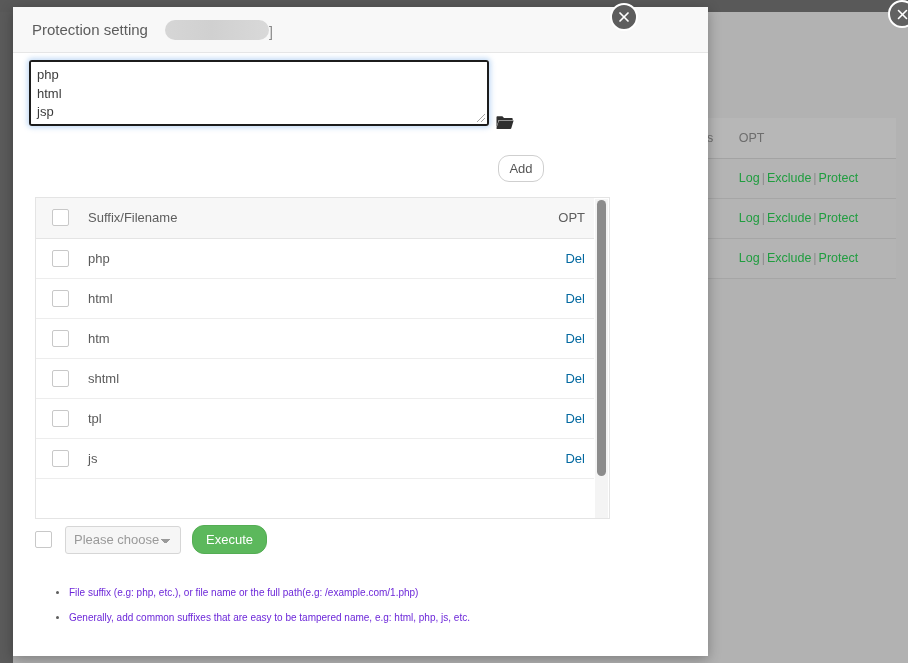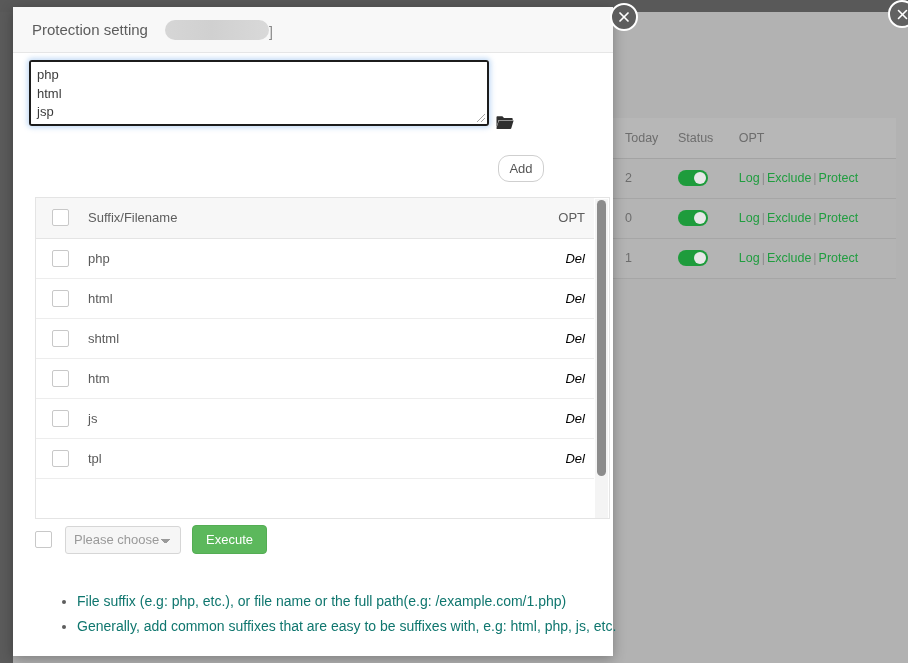--- a/index.html
+++ b/index.html
@@ -95,21 +95,21 @@
     color: #6e6e6e;
     white-space: nowrap;
   }
   .bg-note-1 { top: 331px; }
   .bg-note-2 { top: 359px; }
 
   
   .modal {
     position: absolute;
     left: 13px; top: 7px;
-    width: 600px; height: 649px;
+    width: 695px; height: 649px;
     background: #ffffff;
     box-shadow: 0 3px 12px rgba(0,0,0,0.30);
   }
   .modal-header {
     height: 46px;
     background: #f8f8f8;
     border-bottom: 1px solid #e6e6e6;
     display: flex;
     align-items: center;
     padding-left: 19px;
@@ -228,21 +228,21 @@
     font-weight: normal;
     text-align: left;
   }
   .list-table thead tr { background: #f7f7f7; }
   .list-table thead th { border-bottom: 1px solid #e4e4e4; color: #5e5e5e; }
   .list-table tbody tr { background: #ffffff; }
   .list-table tbody td { border-bottom: 1px solid #ededed; color: #5a5a5a; }
   .c-check { width: 52px; padding-left: 16px !important; }
   .c-name  { width: 430px; }
   .c-opt   { width: 76px; text-align: right !important; padding-right: 9px !important; }
-  .del-link { color: #000000; cursor: pointer; font-style: italic; }
+  .del-link { color: #0369a1; cursor: pointer; }
   .opt-head { color: #5e5e5e; }
 
   .cb {
     display: inline-block;
     width: 17px; height: 17px;
     border: 1px solid #c8c8c8;
     border-radius: 2px;
     background: #fff;
     vertical-align: middle;
     cursor: pointer;
@@ -292,36 +292,36 @@
       calc(100% - 10px) 12px;
     background-size: 5px 5px, 5px 5px;
     background-repeat: no-repeat;
   }
   .execute-btn {
     margin-left: 11px;
     height: 29px;
     padding: 0 13px;
     background: #5cb85c;
     border: 1px solid #54ad54;
-    border-radius: 4px;
+    border-radius: 12px;
     color: #ffffff;
     font-family: "Liberation Sans", sans-serif;
     font-size: 13px;
     cursor: pointer;
   }
 
   
   .notes {
     position: absolute;
     left: 30px; top: 520px;
     width: 560px;
-    margin: 16px;
+    margin: 8px;
     padding-left: 18px;
-    color: #0f766e;
-    font-size: 14px;
+    color: #6d28d9;
+    font-size: 10px;
     line-height: 24px;
   }
   .notes li { margin: 0 0 1px 0; }
   .notes li::marker { color: #5d5d5d; }
 </style>
 </head>
 <body>
 
 <div id="root">
 
@@ -431,54 +431,54 @@
               <td class="c-name">php</td>
               <td class="c-opt"><span class="del-link">Del</span></td>
             </tr>
             <tr>
               <td class="c-check"><span class="cb"></span></td>
               <td class="c-name">html</td>
               <td class="c-opt"><span class="del-link">Del</span></td>
             </tr>
             <tr>
               <td class="c-check"><span class="cb"></span></td>
+              <td class="c-name">htm</td>
+              <td class="c-opt"><span class="del-link">Del</span></td>
+            </tr>
+            <tr>
+              <td class="c-check"><span class="cb"></span></td>
               <td class="c-name">shtml</td>
               <td class="c-opt"><span class="del-link">Del</span></td>
             </tr>
             <tr>
               <td class="c-check"><span class="cb"></span></td>
-              <td class="c-name">htm</td>
+              <td class="c-name">tpl</td>
               <td class="c-opt"><span class="del-link">Del</span></td>
             </tr>
             <tr>
               <td class="c-check"><span class="cb"></span></td>
               <td class="c-name">js</td>
-              <td class="c-opt"><span class="del-link">Del</span></td>
-            </tr>
-            <tr>
-              <td class="c-check"><span class="cb"></span></td>
-              <td class="c-name">tpl</td>
               <td class="c-opt"><span class="del-link">Del</span></td>
             </tr>
           </tbody>
         </table>
 
         <div class="list-scrollbar">
           <div class="thumb"></div>
         </div>
       </div>
 
       <div class="action-row">
         <span class="cb"></span>
         <select class="choose-select">
           <option>Please choose</option>
         </select>
         <button class="execute-btn">Execute</button>
       </div>
 
       <ul class="notes">
         <li>File suffix (e.g: php, etc.), or file name or the full path(e.g: /example.com/1.php)</li>
-        <li>Generally, add common suffixes that are easy to be suffixes with, e.g: html, php, js, etc.</li>
+        <li>Generally, add common suffixes that are easy to be tampered name, e.g: html, php, js, etc.</li>
       </ul>
 
     </div>
   </div>
 </div>
 
 </body></html>

